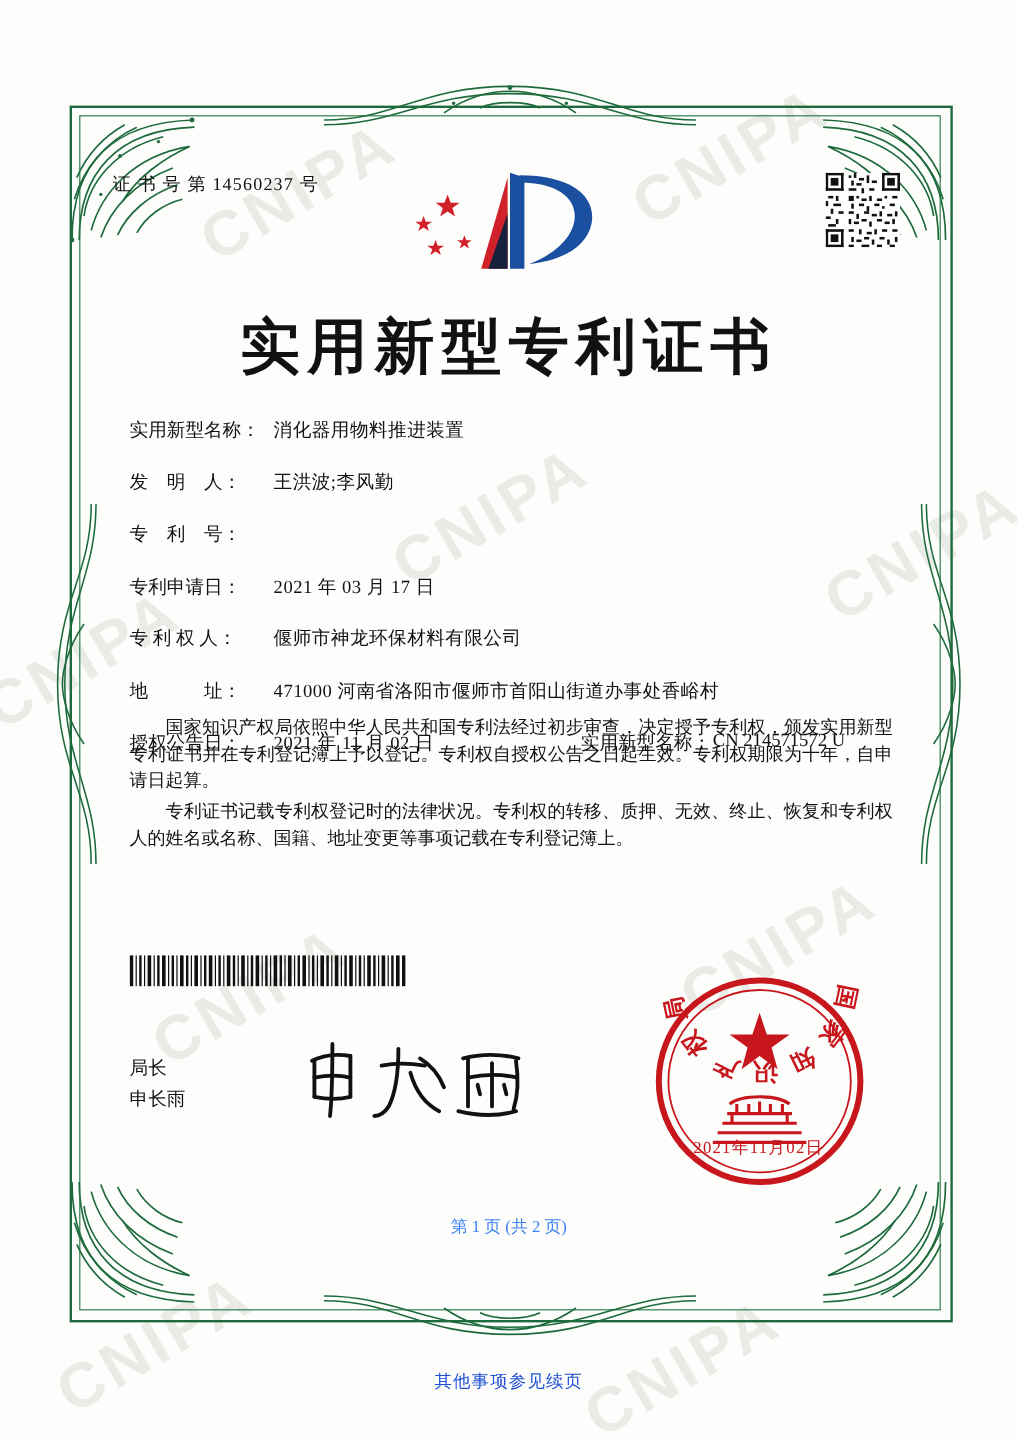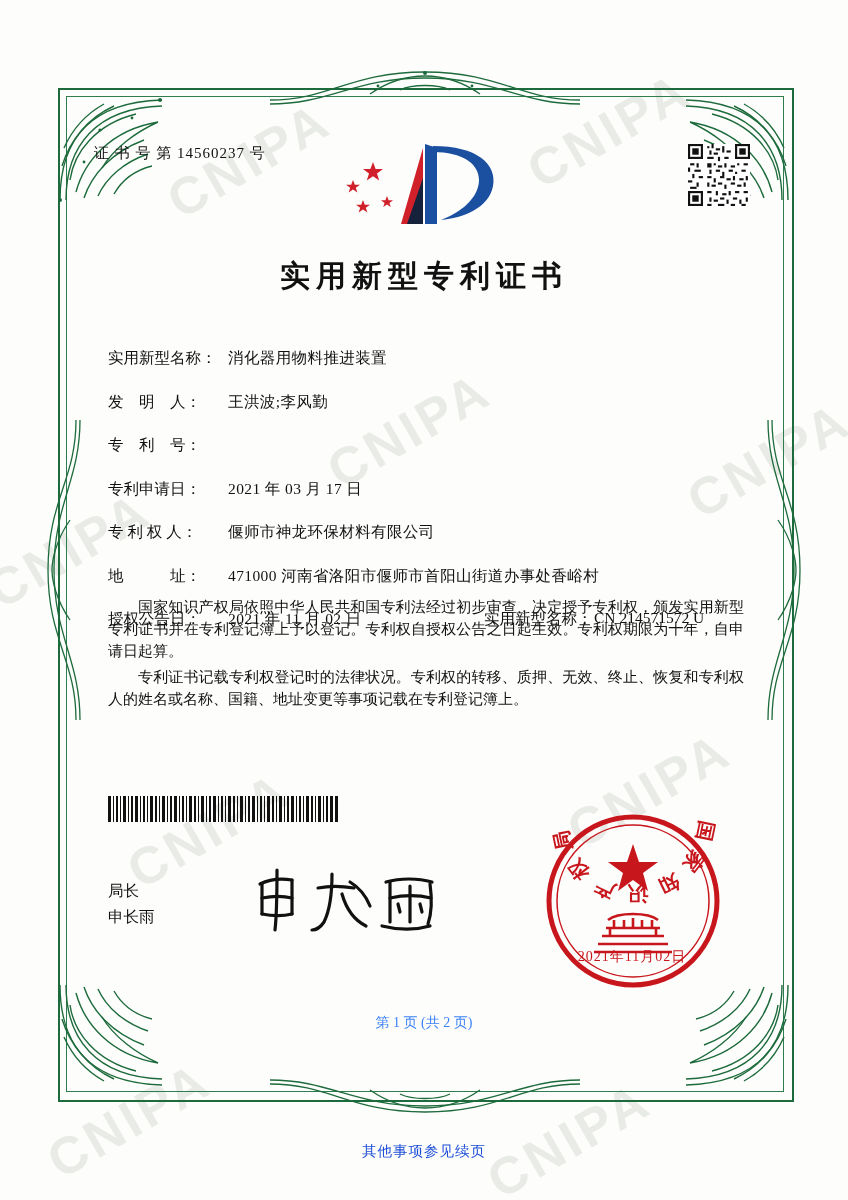--- a/index.html
+++ b/index.html
@@ -104,21 +104,21 @@
     width: 190px;
     height: 92px;
   }
 
   .main-title {
     position: absolute;
     left: 0;
     right: 0;
     top: 160px;
     text-align: center;
-    font-size: 30px;
+    font-size: 50px;
     font-weight: bold;
     letter-spacing: 6px;
     color: #111;
     font-family: "DejaVu Serif", "Liberation Serif", serif;
   }
 
   .fields {
     position: absolute;
     left: 42px;
     top: 252px;

